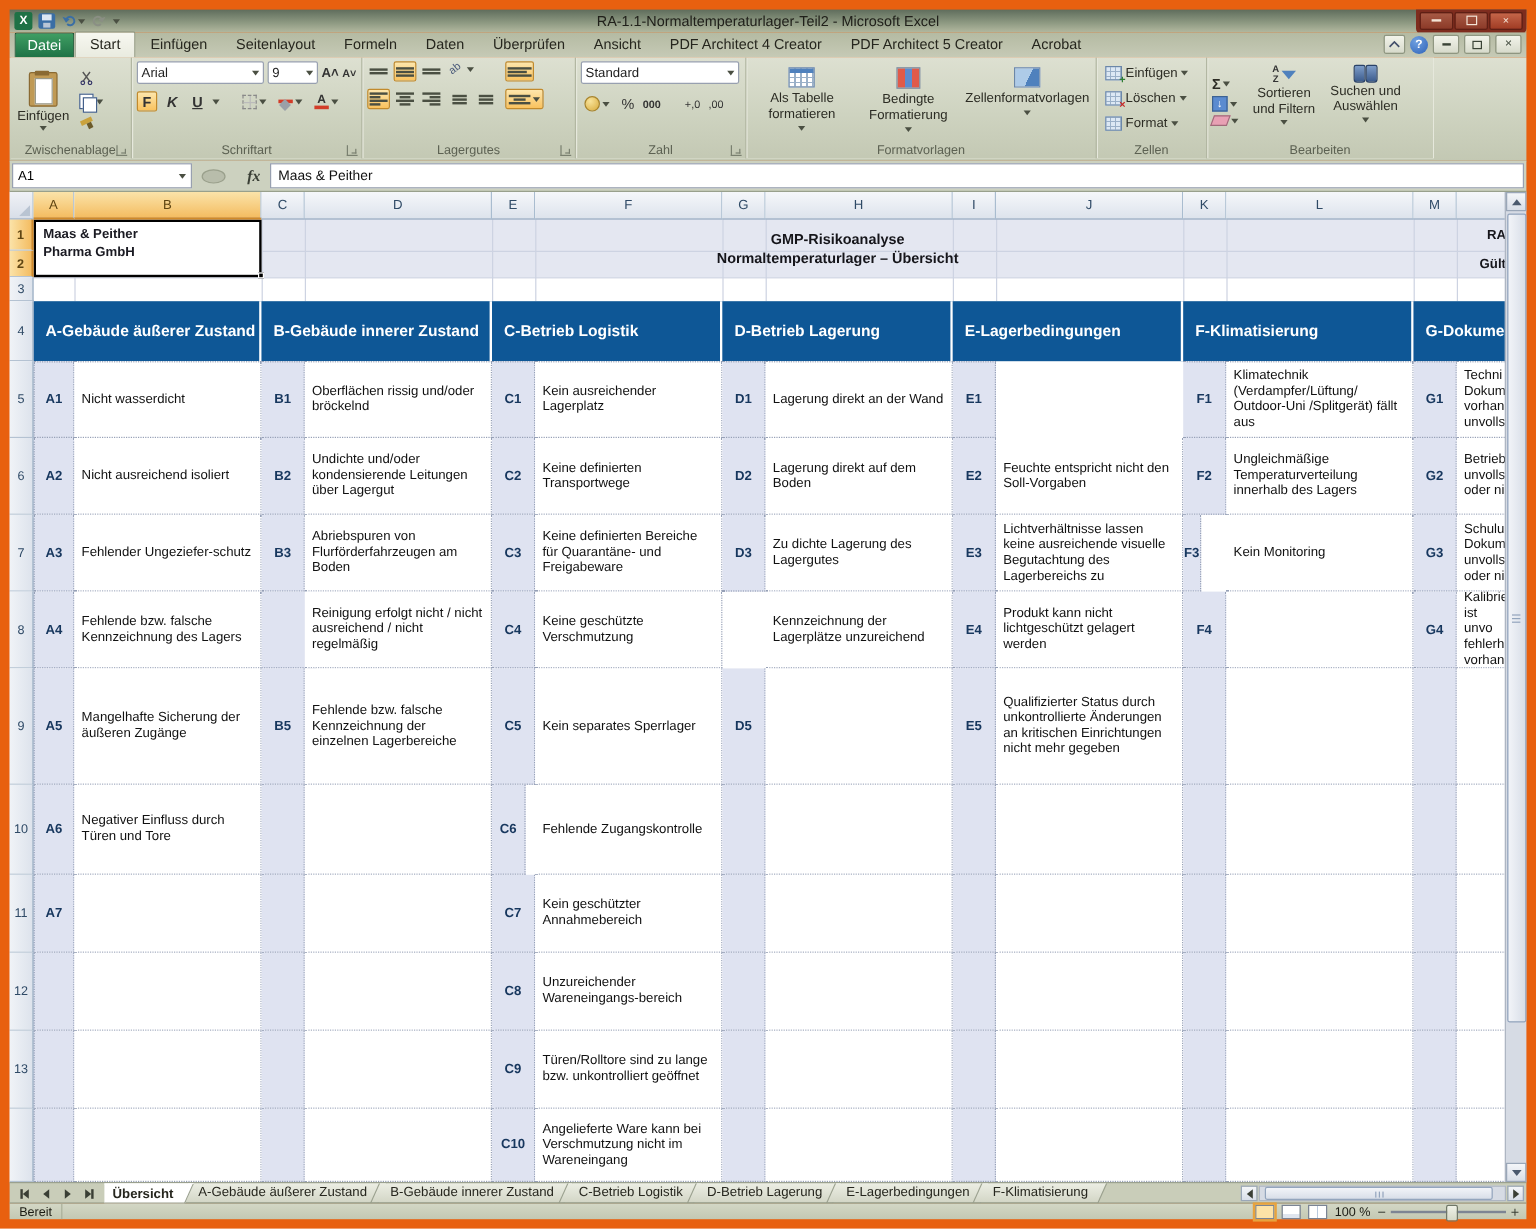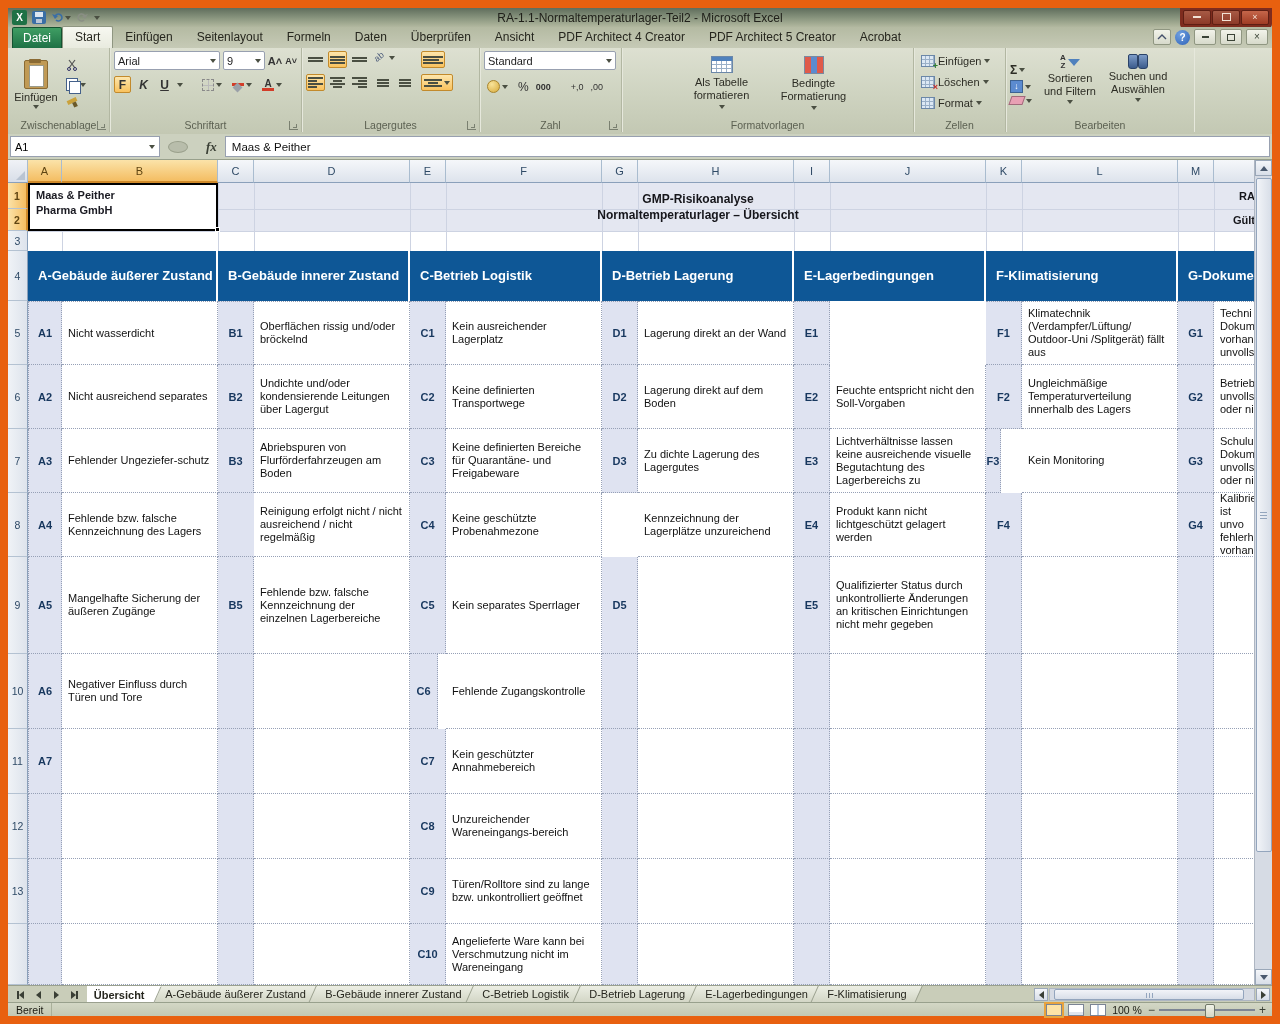--- a/index.html
+++ b/index.html
@@ -438,20 +438,25 @@
         <div class="bigbtn">
           <span class="ic-tbl"></span>
           <span>Als Tabelle formatieren</span>
           <span class="dd"></span>
         </div>
         <div class="bigbtn">
           <span class="ic-cf"></span>
           <span>Bedingte Formatierung</span>
           <span class="dd"></span>
         </div>
+        <div class="bigbtn" style="width:108px;">
+          <span class="ic-cs"></span>
+          <span>Zellenformatvorlagen</span>
+          <span class="dd"></span>
+        </div>
       </div>
       <div class="rglabel">Formatvorlagen</div>
     </div>
 
     <div class="rgroup" style="width:92px;">
       <div class="mini-col" style="gap:5px;margin-top:2px;">
         <span class="cellrow">
             <span class="mini-grid ins"></span>
             <span>Einfügen</span>
             <span class="dd"></span>
@@ -542,21 +547,21 @@
       </div>
       <div class="clipRA" style="left: 1150px; top: 23px; width: 97px; height: 26px;">RA</div>
       <div class="clipRA" style="left: 1150px; top: 49px; width: 97px; height: 22px;">Gült</div>
       <div class="cell-sel pre" style="left: 20px; top: 23px; width: 190px; height: 48px;">Maas &amp; Peither
 Pharma GmbH</div>
       <div class="fillhandle" style="left: 207px; top: 67px; width: 5px; height: 5px;"></div>
       <div class="sec-head" style="left: 20px; top: 91px; width: 190px; height: 50px;">A-Gebäude äußerer Zustand</div>
       <div class="code-cell" style="left: 20px; top: 141px; width: 34px; height: 64px; border-left: 1px dotted rgb(150, 160, 182); border-top: 1px dotted rgb(150, 160, 182);">A1</div>
       <div class="text-cell" style="left: 54px; top: 141px; width: 156px; height: 64px; border-top: 1px dotted rgb(150, 160, 182);">Nicht wasserdicht</div>
       <div class="code-cell" style="left: 20px; top: 205px; width: 34px; height: 64px; border-left: 1px dotted rgb(150, 160, 182);">A2</div>
-      <div class="text-cell" style="left: 54px; top: 205px; width: 156px; height: 64px;">Nicht ausreichend separates</div>
+      <div class="text-cell" style="left: 54px; top: 205px; width: 156px; height: 64px;">Nicht ausreichend isoliert</div>
       <div class="code-cell" style="left: 20px; top: 269px; width: 34px; height: 64px; border-left: 1px dotted rgb(150, 160, 182);">A3</div>
       <div class="text-cell" style="left: 54px; top: 269px; width: 156px; height: 64px;">Fehlender Ungeziefer-schutz</div>
       <div class="code-cell" style="left: 20px; top: 333px; width: 34px; height: 64px; border-left: 1px dotted rgb(150, 160, 182);">A4</div>
       <div class="text-cell" style="left: 54px; top: 333px; width: 156px; height: 64px;">Fehlende bzw. falsche Kennzeichnung des Lagers</div>
       <div class="code-cell" style="left: 20px; top: 397px; width: 34px; height: 97px; border-left: 1px dotted rgb(150, 160, 182);">A5</div>
       <div class="text-cell" style="left: 54px; top: 397px; width: 156px; height: 97px;">Mangelhafte Sicherung der äußeren Zugänge</div>
       <div class="code-cell" style="left: 20px; top: 494px; width: 34px; height: 75px; border-left: 1px dotted rgb(150, 160, 182);">A6</div>
       <div class="text-cell" style="left: 54px; top: 494px; width: 156px; height: 75px;">Negativer Einfluss durch Türen und Tore</div>
       <div class="code-cell" style="left: 20px; top: 569px; width: 34px; height: 65px; border-left: 1px dotted rgb(150, 160, 182);">A7</div>
       <div class="text-cell" style="left: 54px; top: 569px; width: 156px; height: 65px;"></div>
@@ -588,21 +593,21 @@
       <div class="code-cell" style="left: 210px; top: 764px; width: 36px; height: 61px;"></div>
       <div class="text-cell" style="left: 246px; top: 764px; width: 156px; height: 61px;"></div>
       <div class="sec-head" style="left: 402px; top: 91px; width: 192px; height: 50px;">C-Betrieb Logistik</div>
       <div class="code-cell" style="left: 402px; top: 141px; width: 36px; height: 64px; border-top: 1px dotted rgb(150, 160, 182);">C1</div>
       <div class="text-cell" style="left: 438px; top: 141px; width: 156px; height: 64px; border-top: 1px dotted rgb(150, 160, 182);">Kein ausreichender Lagerplatz</div>
       <div class="code-cell" style="left: 402px; top: 205px; width: 36px; height: 64px;">C2</div>
       <div class="text-cell" style="left: 438px; top: 205px; width: 156px; height: 64px;">Keine definierten Transportwege</div>
       <div class="code-cell" style="left: 402px; top: 269px; width: 36px; height: 64px;">C3</div>
       <div class="text-cell" style="left: 438px; top: 269px; width: 156px; height: 64px;">Keine definierten Bereiche für Quarantäne- und Freigabeware</div>
       <div class="code-cell" style="left: 402px; top: 333px; width: 36px; height: 64px;">C4</div>
-      <div class="text-cell" style="left: 438px; top: 333px; width: 156px; height: 64px;">Keine geschützte Probenahmezone</div>
+      <div class="text-cell" style="left: 438px; top: 333px; width: 156px; height: 64px;">Keine geschützte Verschmutzung</div>
       <div class="code-cell" style="left: 402px; top: 397px; width: 36px; height: 97px;">C5</div>
       <div class="text-cell" style="left: 438px; top: 397px; width: 156px; height: 97px;">Kein separates Sperrlager</div>
       <div class="code-cell" style="left: 402px; top: 494px; width: 28px; height: 75px;">C6</div>
       <div class="text-cell" style="left: 438px; top: 494px; width: 156px; height: 75px;">Fehlende Zugangskontrolle</div>
       <div class="code-cell" style="left: 402px; top: 569px; width: 36px; height: 65px;">C7</div>
       <div class="text-cell" style="left: 438px; top: 569px; width: 156px; height: 65px;">Kein geschützter Annahmebereich</div>
       <div class="code-cell" style="left: 402px; top: 634px; width: 36px; height: 65px;">C8</div>
       <div class="text-cell" style="left: 438px; top: 634px; width: 156px; height: 65px;">Unzureichender Wareneingangs-bereich</div>
       <div class="code-cell" style="left: 402px; top: 699px; width: 36px; height: 65px;">C9</div>
       <div class="text-cell" style="left: 438px; top: 699px; width: 156px; height: 65px;">Türen/Rolltore sind zu lange bzw. unkontrolliert geöffnet</div>

